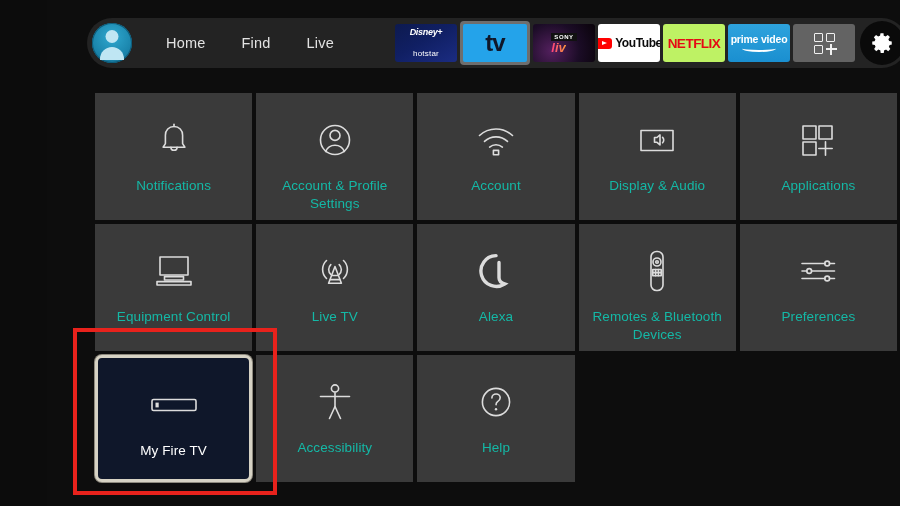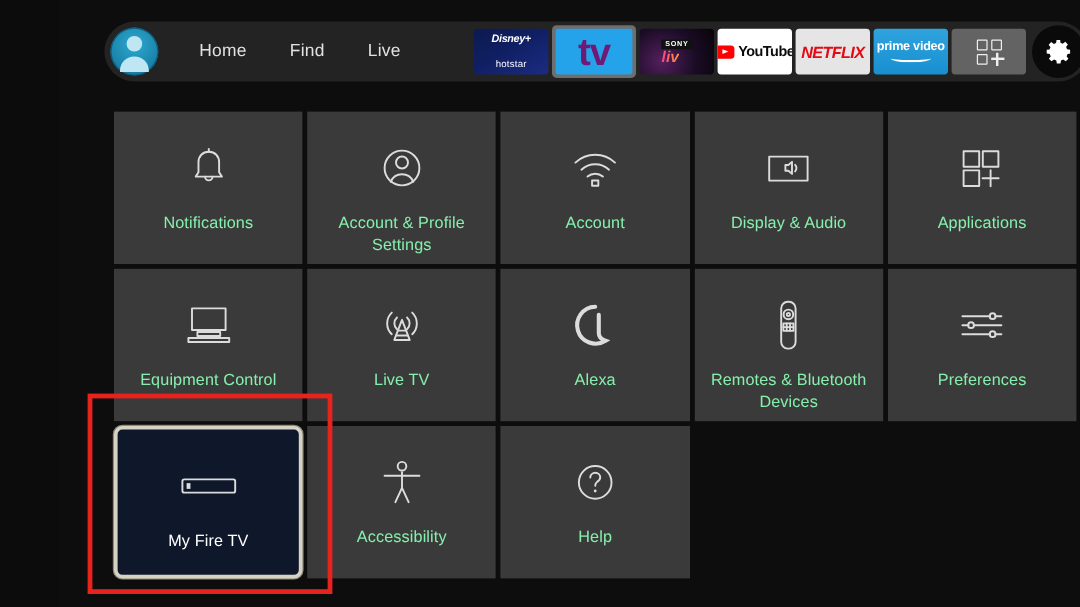--- a/index.html
+++ b/index.html
@@ -58,35 +58,35 @@
     display: flex; align-items: center; justify-content: center;
   }
 
   
   .t-disney { background: linear-gradient(150deg,#0d1a4f 0%,#101f63 45%,#1b2c82 100%); }
   .t-disney .d1 { color: #fff; font-size: 9px; font-style: italic; font-weight: bold; line-height: 1; letter-spacing: -.3px; }
   .t-disney .d2 { color: #fff; font-size: 8px; line-height: 1.25; letter-spacing: .2px; }
   .t-disney .stack { display:flex; flex-direction:column; align-items:center;gap:12px; }
 
   .t-appletv { background: #24a3ea; width: 100%; height: 100%; display:flex; align-items:center; justify-content:center; border-radius:2px;}
-  .t-appletv span { color: #701a75; font-size: 32px; font-weight: 700; line-height: 1; letter-spacing: -1px; font-family: "Liberation Sans", sans-serif;}
+  .t-appletv span { color: #0f172a; font-size: 24px; font-weight: 700; line-height: 1; letter-spacing: -1px; font-family: "Liberation Sans", sans-serif;}
 
   .t-sony { background: radial-gradient(circle at 30% 70%, #53205e 0%, #1b0c26 55%, #090309 100%); }
   .t-sony .sbox { display:flex; flex-direction:column; align-items:flex-start; }
   .t-sony .s1 { color:#fff; font-size:6px; font-weight:bold; letter-spacing:.6px; background:#111; padding:1px 3px; }
   .t-sony .s2 { font-size:13px; font-weight:bold; font-style:italic; line-height:1;
                 background: linear-gradient(90deg,#ff3d7f,#ff9a3d); -webkit-background-clip: text; background-clip: text; color: transparent; }
 
   .t-youtube { background: #fff; }
   .t-youtube .yrow { display:flex; align-items:center; gap:3px; }
   .t-youtube .play { width:16px; height:11px; background:#ff0000; border-radius:3px; position:relative; }
   .t-youtube .play:after { content:""; position:absolute; left:6px; top:3px; border-left:5px solid #fff; border-top:2.6px solid transparent; border-bottom:2.6px solid transparent; }
   .t-youtube .ytxt { color:#0b0b0b; font-size:12px; font-weight:bold; letter-spacing:-.4px; }
 
-  .t-netflix { background:#e5e5e5;font-style:italic; }
+  .t-netflix { background:#bef264; }
   .t-netflix span { color:#e50914; font-size:13.5px; font-weight:bold; letter-spacing:-.5px; font-family:"Liberation Sans", sans-serif; }
 
   .t-prime { background: linear-gradient(180deg,#2ea3dd 0%,#1a8fd0 100%); }
   .t-prime .pstack { display:flex; flex-direction:column; align-items:center; line-height:1; }
   .t-prime .ptxt { color:#fff; font-size:10.5px; font-weight:600; letter-spacing:-.2px; }
   .t-prime .smile { width:34px; height:7px; border-bottom:2px solid #fff; border-radius:0 0 50% 50%; margin-top:1px; }
 
   .t-more { background:#636363; }
   .t-more .grid2 { display:grid; grid-template-columns:9px 9px; grid-template-rows:9px 9px; gap:3px; align-items:center; }
   .t-more .sq { border:1.6px solid #f0f0f0; border-radius:1px; width:9px; height:9px; }
@@ -112,21 +112,21 @@
   .tile {
     background: #3a3a3a;
     height: 127px;
     display: flex; flex-direction: column;
     align-items: center; justify-content: flex-start;
     padding-top: 24px;
     position: relative;
   }
   .tile .ico { height: 46px; display:flex; align-items:center; justify-content:center; }
   .tile .lbl {
-    margin-top: 14px; color: #86efac; font-size: 13.5px;
+    margin-top: 14px; color: #14b8a6; font-size: 13.5px;
     text-align: center; line-height: 1.32; max-width: 140px; letter-spacing:.1px;
   }
   .tile.focused {
     background: #0f172a;
     border: 3px solid #d6d2c4;
     border-radius: 7px;
     box-shadow: 0 0 0 1px #8d897e;
   }
   .tile.focused .lbl { color:#ffffff; }
   .tile.blankcell { background: transparent; }

